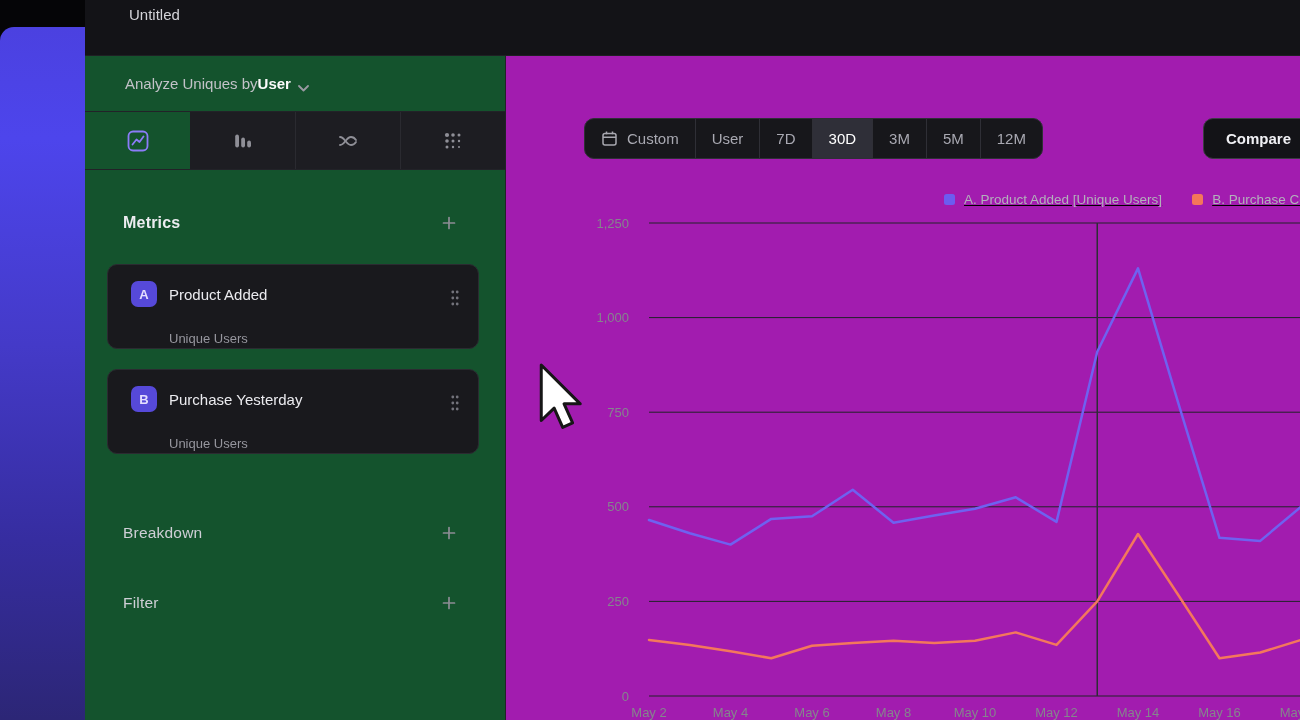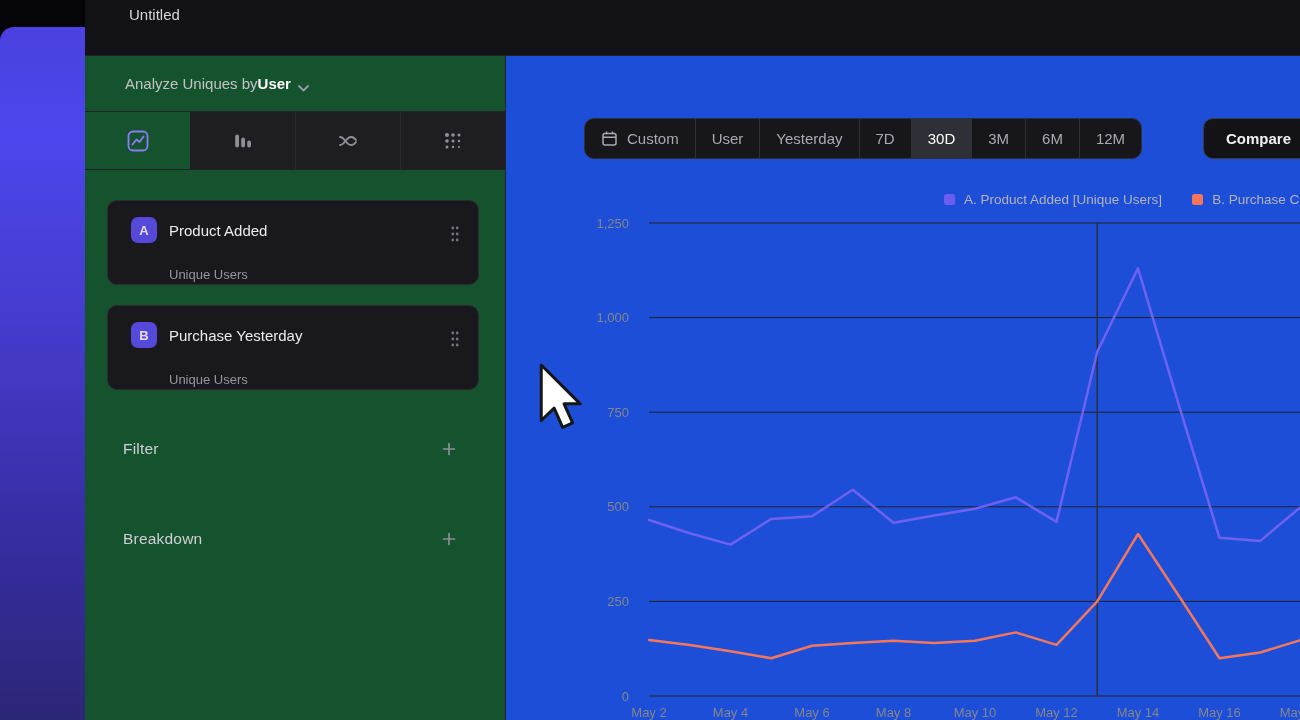--- a/index.html
+++ b/index.html
@@ -46,37 +46,37 @@
   .card.second { margin-top:20px; }
   .card-top { display:flex; align-items:center; padding:16px 0 0 23px; }
   .badge { width:26px; height:26px; border-radius:7px; background:#5649d9; color:#e4defe;
            font-size:13px; font-weight:700; display:flex; align-items:center; justify-content:center; }
   .card-title { margin-left:12px; font-size:15px; font-weight:500; color:#ebebef; }
   .kebab { position:absolute; right:16px; top:22px; cursor:grab; padding:2px; }
   .card-sub { margin:24px 0 0 61px; font-size:13px; color:#96969e; }
 
   
   .main { position:absolute; left:505px; top:56px; width:795px; height:664px;
-          background:#1d4ed8; border-left:1px solid #222228; overflow:hidden; }
+          background:#a21caf; border-left:1px solid #222228; overflow:hidden; }
 
   .range-toolbar { position:absolute; left:78px; top:62px; height:41px; display:inline-flex;
                    border:1px solid #2f2f36; border-radius:10px; background:#17171b; overflow:hidden; }
   .seg { display:flex; align-items:center; padding:0 16px; height:100%; font-size:15px;
          color:#a9a9b2; border-right:1px solid #2f2f36; cursor:pointer; white-space:nowrap; }
   .seg:last-child { border-right:none; }
   .seg.selected { background:#2f2f38; color:#ffffff; font-weight:500;align-items:center; }
   .seg .cal { margin-right:9px; display:flex; }
 
   .compare-btn { position:absolute; left:697px; top:62px; width:112px; height:41px;
                  border:1px solid #3b3b42; border-radius:10px; background:#131317;
                  color:#f0f0f4; font-size:15px; font-weight:700; text-align:left;
                  padding-left:22px; cursor:pointer; font-family:"Liberation Sans",sans-serif; }
 
   .legend { position:absolute; left:438px; top:136px; display:flex; gap:30px; white-space:nowrap; }
-  .legend-item { display:flex; align-items:center; cursor:pointer; }
+  .legend-item { display:flex; align-items:center; cursor:pointer;text-decoration:underline; }
   .swatch { width:11px; height:11px; border-radius:2.5px; margin-right:9px; flex:none; }
   .legend-label { font-size:13.5px; color:#b2b2ba; }
 
   #chart-svg { position:absolute; left:0; top:150px; }
   #chart-svg text { fill:#85858d; font-size:13px; font-family:"Liberation Sans",sans-serif; }
 
   .cursor { position:absolute; left:538px; top:362px; z-index:50; pointer-events:none; }
 </style>
 </head>
 <body>
@@ -131,20 +131,29 @@
             <circle cx="5" cy="11" r="1.8"></circle>
             <circle cx="11" cy="11" r="1.5"></circle>
             <circle cx="17" cy="11" r="1.2"></circle>
             <circle cx="5" cy="17" r="1.5"></circle>
             <circle cx="11" cy="17" r="1.2"></circle>
             <circle cx="17" cy="17" r="1"></circle>
           </svg>
       </div>
     </div>
 
+    <div class="section-row metrics-row">
+      <span class="section-heading">Metrics</span>
+      <button class="plus-btn">
+        <svg width="16" height="16" viewBox="0 0 16 16">
+            <line x1="8" y1="2.5" x2="8" y2="13.5" stroke="#8d8d95" stroke-width="1.7" stroke-linecap="round"></line>
+            <line x1="2.5" y1="8" x2="13.5" y2="8" stroke="#8d8d95" stroke-width="1.7" stroke-linecap="round"></line>
+          </svg>
+      </button>
+    </div>
 
     <div class="card first">
       <div class="card-top">
         <span class="badge">A</span>
         <span class="card-title">Product Added</span>
         <span class="kebab">
           <svg width="10" height="18" viewBox="0 0 10 18" fill="#73737b">
               <circle cx="2.8" cy="3" r="1.4"></circle>
               <circle cx="7.2" cy="3" r="1.4"></circle>
               <circle cx="2.8" cy="9" r="1.4"></circle>
@@ -168,32 +177,32 @@
               <circle cx="2.8" cy="9" r="1.4"></circle>
               <circle cx="7.2" cy="9" r="1.4"></circle>
               <circle cx="2.8" cy="15" r="1.4"></circle>
               <circle cx="7.2" cy="15" r="1.4"></circle>
             </svg>
         </span>
       </div>
       <div class="card-sub">Unique Users</div>
     </div>
 
-    <div class="section-row filter-row">
-      <span class="section-heading dim">Filter</span>
+    <div class="section-row breakdown-row">
+      <span class="section-heading dim">Breakdown</span>
       <button class="plus-btn">
         <svg width="16" height="16" viewBox="0 0 16 16">
             <line x1="8" y1="2.5" x2="8" y2="13.5" stroke="#8d8d95" stroke-width="1.7" stroke-linecap="round"></line>
             <line x1="2.5" y1="8" x2="13.5" y2="8" stroke="#8d8d95" stroke-width="1.7" stroke-linecap="round"></line>
           </svg>
       </button>
     </div>
 
-    <div class="section-row breakdown-row">
-      <span class="section-heading dim">Breakdown</span>
+    <div class="section-row filter-row">
+      <span class="section-heading dim">Filter</span>
       <button class="plus-btn">
         <svg width="16" height="16" viewBox="0 0 16 16">
             <line x1="8" y1="2.5" x2="8" y2="13.5" stroke="#8d8d95" stroke-width="1.7" stroke-linecap="round"></line>
             <line x1="2.5" y1="8" x2="13.5" y2="8" stroke="#8d8d95" stroke-width="1.7" stroke-linecap="round"></line>
           </svg>
       </button>
     </div>
 
   </div>
 
@@ -208,33 +217,30 @@
               <line x1="5.5" y1="1.6" x2="5.5" y2="4.2"></line>
               <line x1="11.5" y1="1.6" x2="11.5" y2="4.2"></line>
             </svg>
         </span>
         <span>Custom</span>
       </div>
       <div class="seg">
           <span>User</span>
         </div>
       <div class="seg">
-          <span>Yesterday</span>
-        </div>
-      <div class="seg">
           <span>7D</span>
         </div>
       <div class="seg selected">
           <span>30D</span>
         </div>
       <div class="seg">
           <span>3M</span>
         </div>
       <div class="seg">
-          <span>6M</span>
+          <span>5M</span>
         </div>
       <div class="seg">
           <span>12M</span>
         </div>
     </div>
 
     <button class="compare-btn">Compare</button>
 
     <div class="legend">
       <div class="legend-item">

